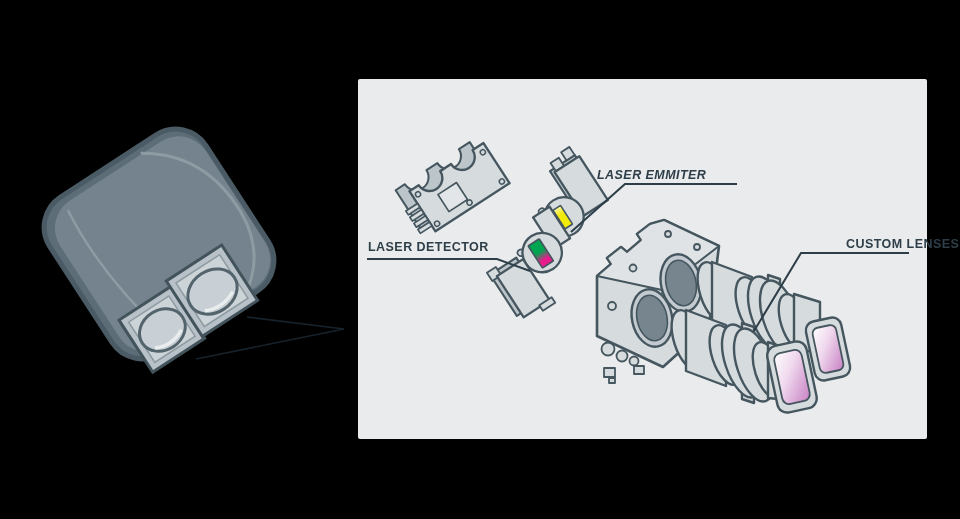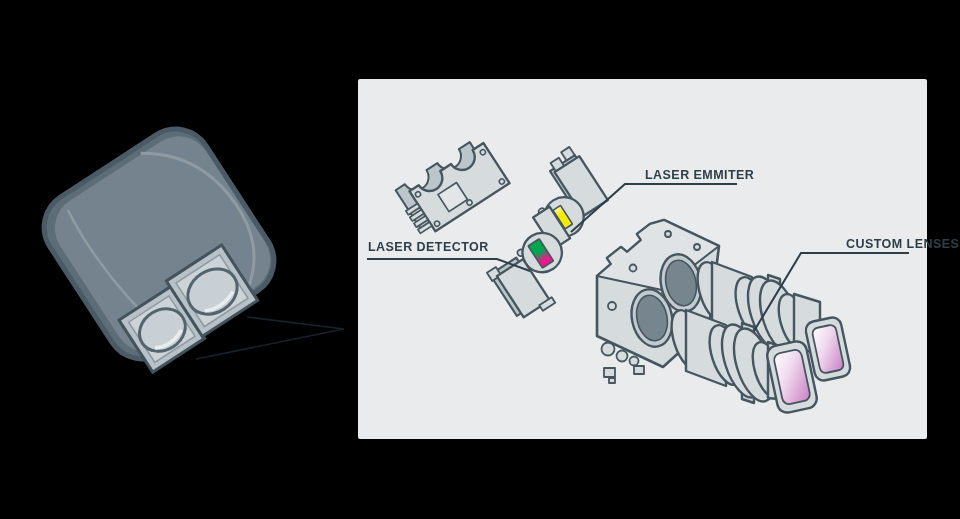--- a/index.html
+++ b/index.html
@@ -1,21 +1,21 @@
 <!DOCTYPE html>
 <html><head>
 <meta charset="utf-8">
 <style>
   html,body{margin:0;padding:0;background:#000;}
   .stage{position:relative;width:960px;height:519px;background:#000000;overflow:hidden;
          font-family:"Liberation Sans",sans-serif;}
   .scene-svg{position:absolute;left:0;top:0;width:960px;height:519px;display:block;}
   .callout-label{position:absolute;font-weight:700;font-size:12.5px;letter-spacing:.45px;
          color:#2e3e48;white-space:nowrap;}
-  .lbl-emitter{left:645px;top:168px;}
+  .lbl-emitter{left:597px;top:168px;font-style:italic;}
   .lbl-detector{left:368px;top:240px;}
   .lbl-lenses{left:802px;top:237px;margin-left:44px;}
 </style>
 </head>
 <body>
 
 <div class="stage">
 
 <svg class="scene-svg" viewBox="0 0 960 519">
   <defs>

